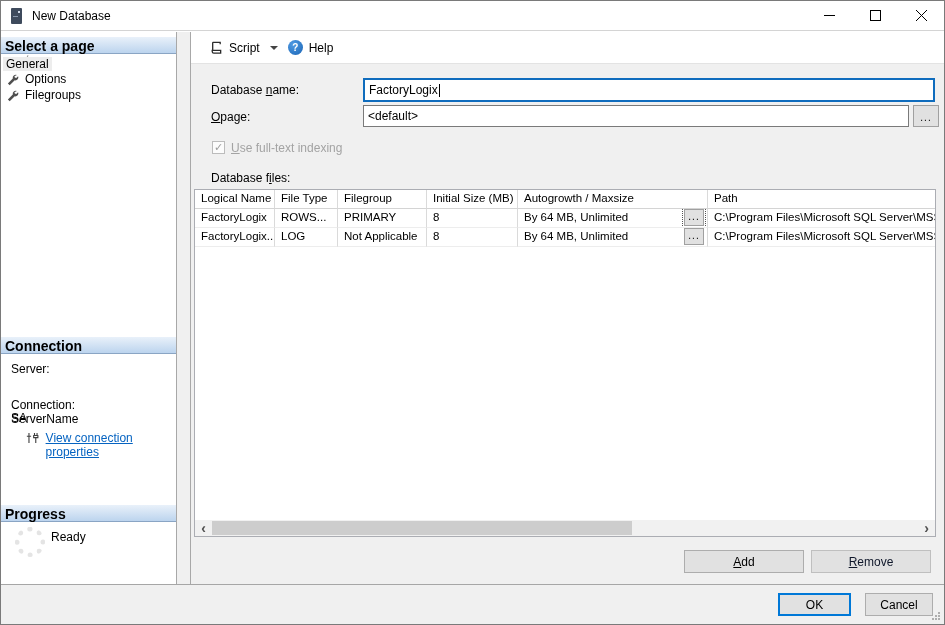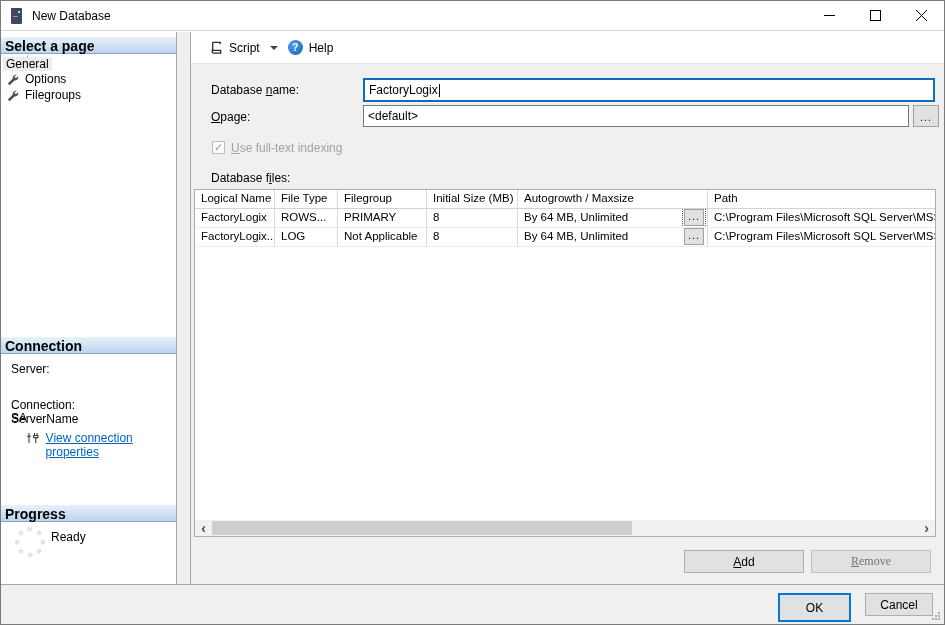--- a/index.html
+++ b/index.html
@@ -45,21 +45,21 @@
     color:#fff; font-weight:bold; font-size:10px; display:flex; align-items:center; justify-content:center; }
   .form-label { position:absolute; white-space:nowrap; }
   .accel { text-decoration:underline; }
   .field { position:absolute; background:#fff; border:1px solid #7a7a7a; height:22px;
     display:flex; align-items:center; padding-left:4px; white-space:nowrap; overflow:hidden; }
   .field.focused { border:2px solid #0f6cbd; }
   .caret { display:inline-block; width:1px; height:13px; background:#000; margin-left:1px; }
   .btn { position:absolute; background:#e1e1e1; border:1px solid #adadad; display:flex;
     align-items:center; justify-content:center; cursor:default; font-size:12px; }
   .btn.default { border:2px solid #0078d7; }
-  .btn.disabled { color:#737373; border-color:#bfbfbf;font-family:Liberation Serif, serif; }
+  .btn.disabled { color:#0f172a; border-color:#bfbfbf; }
   .browse-sm { background:#e1e1e1; border:1px solid #a0a0a0; font-size:10px; letter-spacing:1px;
     display:flex; align-items:flex-end; justify-content:center; padding-bottom:3px; cursor:default; }
   .checkbox { position:absolute; width:13px; height:13px; background:#fcfcfc; border:1px solid #bcbcbc;
     color:#9c9c9c; font-size:11px; line-height:11px; text-align:center; }
   .disabled-text { color:#a3a3a3; }
   
   .grid { position:absolute; left:3px; top:157px; width:742px; height:348px; background:#fff;
     border:1px solid #abadb3; font-size:11.5px; overflow:hidden; }
   .grid-row { display:grid; grid-template-columns:80px 63px 89px 91px 190px 1fr; height:19px; }
   .grid-cell { padding:2px 0 16px 6px; border-right:1px solid #dadada; white-space:nowrap; overflow:hidden; position:relative; }
@@ -223,21 +223,21 @@
 
     <div class="btn" style="left:493px; top:518px; width:120px; height:23px;">
         <span><span></span><span class="accel">A</span><span>dd</span></span>
       </div>
     <div class="btn disabled" style="left:620px; top:518px; width:120px; height:23px;">
         <span><span></span><span class="accel">R</span><span>emove</span></span>
       </div>
   </div>
 
   <div class="footer">
-    <div class="btn default" style="left:777px; top:8px; width:73px; height:29px;">OK</div>
+    <div class="btn default" style="left:777px; top:8px; width:73px; height:23px;">OK</div>
     <div class="btn" style="left:864px; top:8px; width:68px; height:23px;">Cancel</div>
     <svg class="grip" width="10" height="10">
       <g fill="#aeaeae">
           <rect x="7" y="1" width="2" height="2"></rect>
           <rect x="7" y="4" width="2" height="2"></rect>
           <rect x="7" y="7" width="2" height="2"></rect>
           <rect x="4" y="4" width="2" height="2"></rect>
           <rect x="4" y="7" width="2" height="2"></rect>
           <rect x="1" y="7" width="2" height="2"></rect>
         </g>

